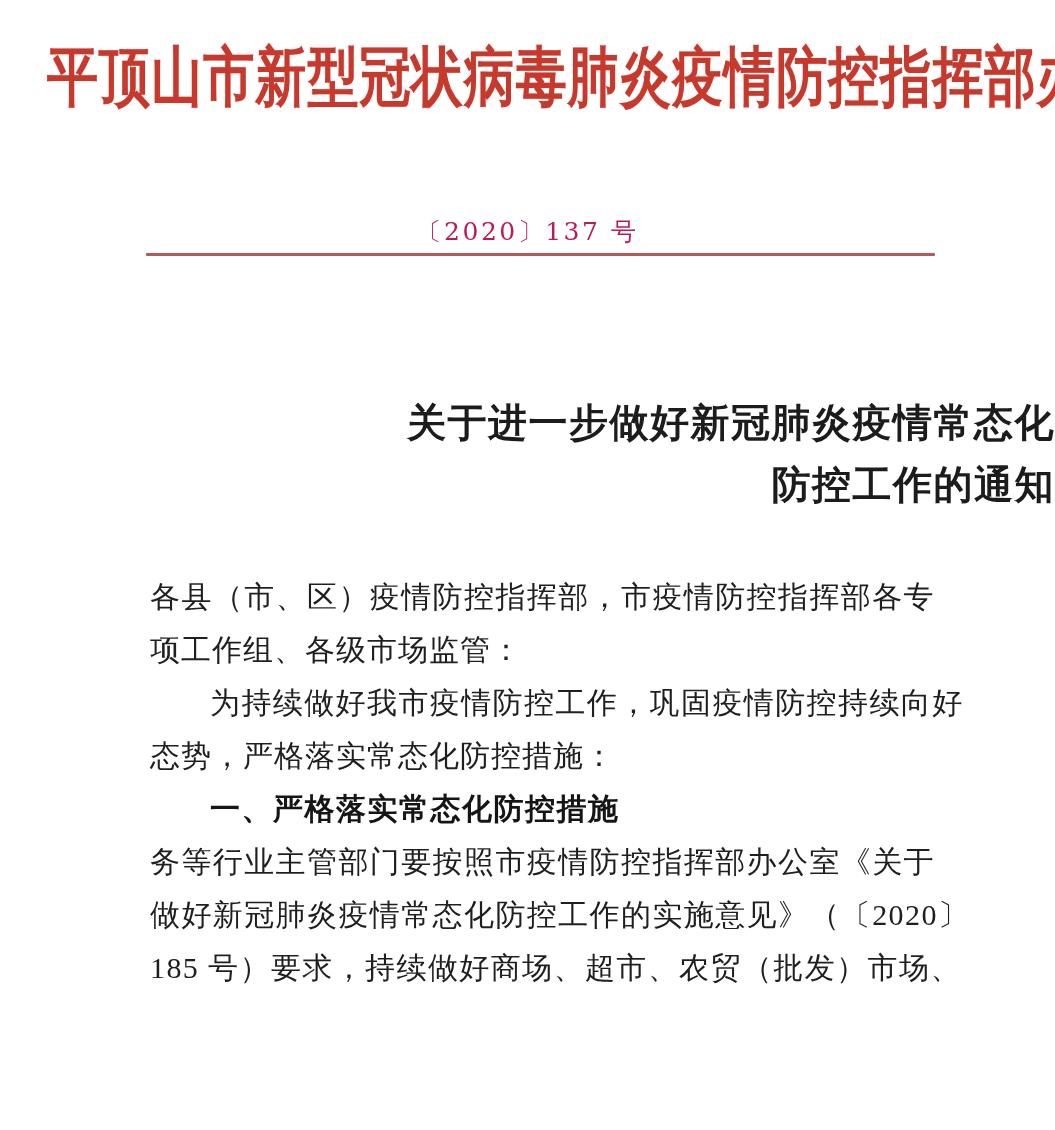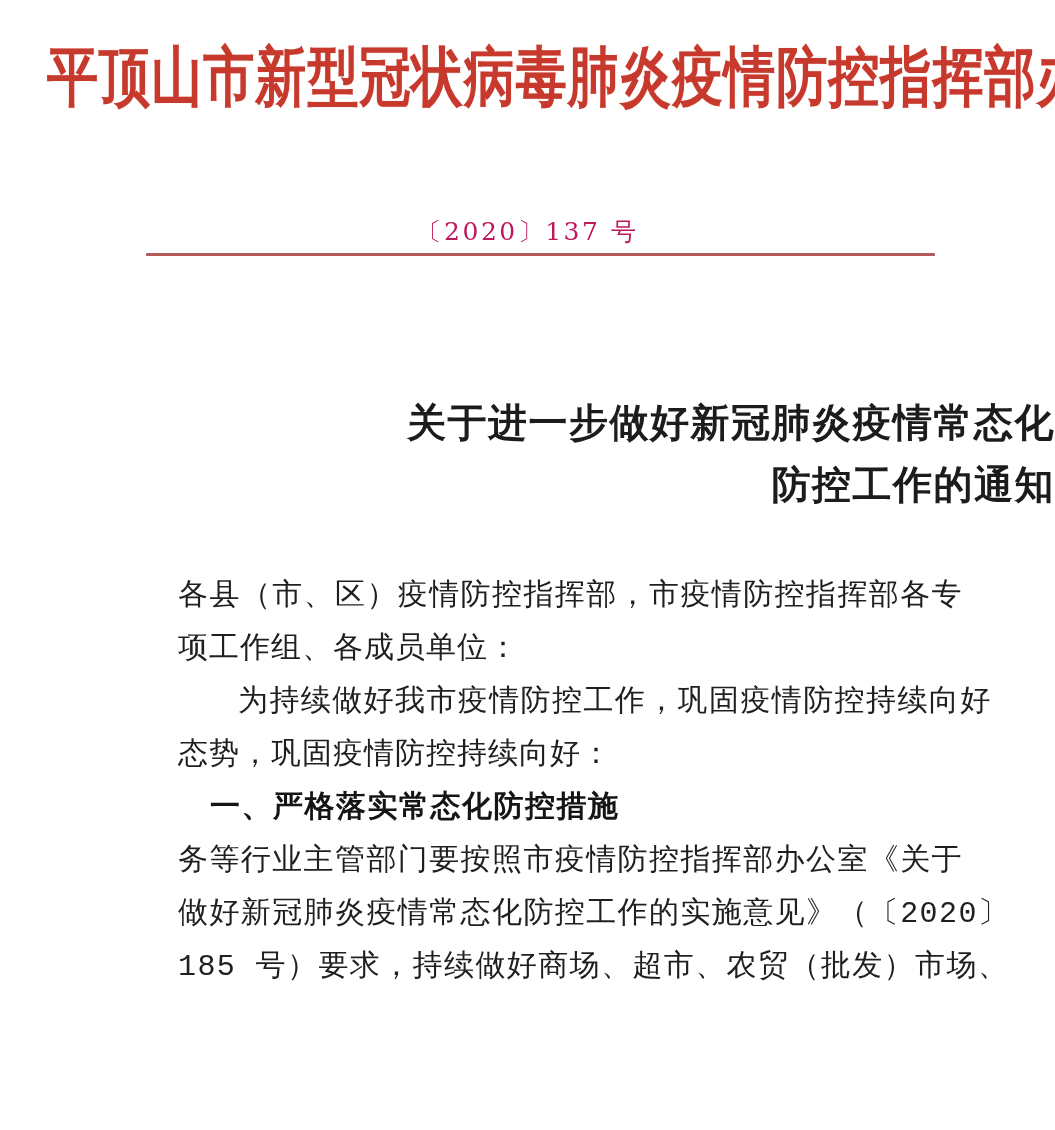--- a/index.html
+++ b/index.html
@@ -91,38 +91,37 @@
   }
 
   
   .body-block {
     position: absolute;
     left: 150px;
     top: 570px;
     width: 762px;
   }
   .body-line {
-    font-family: Liberation Mono, monospace;
+    font-family: Liberation Serif, serif;
     font-size: 30px;
     line-height: 53px;
     color: #1f1f1f;
     letter-spacing: 1px;
     white-space: nowrap;
     text-align: justify;
-    margin-left: 28px;
   }
   .body-line.indent {
     text-indent: 60px;
   }
   .body-line.spread {
     
     letter-spacing: 1.4px;
   }
   .section-heading {
-    font-family: Liberation Mono, monospace;
+    font-family: Liberation Sans, sans-serif;
     font-size: 30px;
     line-height: 53px;
     font-weight: 700;
     color: #151515;
     letter-spacing: 1.5px;
     text-indent: 60px;
     white-space: nowrap;
   }
 </style>
 </head>
@@ -141,24 +140,24 @@
   <div class="red-rule"></div>
 
   <div class="doc-title">
     <div class="doc-title-line">关于进一步做好新冠肺炎疫情常态化</div>
     <div class="doc-title-line">防控工作的通知</div>
   </div>
 
   <div class="body-block">
 
     <div class="body-line spread">各县（市、区）疫情防控指挥部，市疫情防控指挥部各专</div>
-    <div class="body-line">项工作组、各成员单位：</div>
+    <div class="body-line">项工作组、各级市场监管：</div>
 
     <div class="body-line indent spread">为持续做好我市疫情防控工作，巩固疫情防控持续向好</div>
-    <div class="body-line">态势，巩固疫情防控持续向好：</div>
+    <div class="body-line">态势，严格落实常态化防控措施：</div>
 
     <div class="section-heading">一、严格落实常态化防控措施</div>
 
     <div class="body-line spread">务等行业主管部门要按照市疫情防控指挥部办公室《关于</div>
     <div class="body-line spread">做好新冠肺炎疫情常态化防控工作的实施意见》（〔2020〕</div>
     <div class="body-line spread">185 号）要求，持续做好商场、超市、农贸（批发）市场、</div>
 
   </div>
 
 </div>

